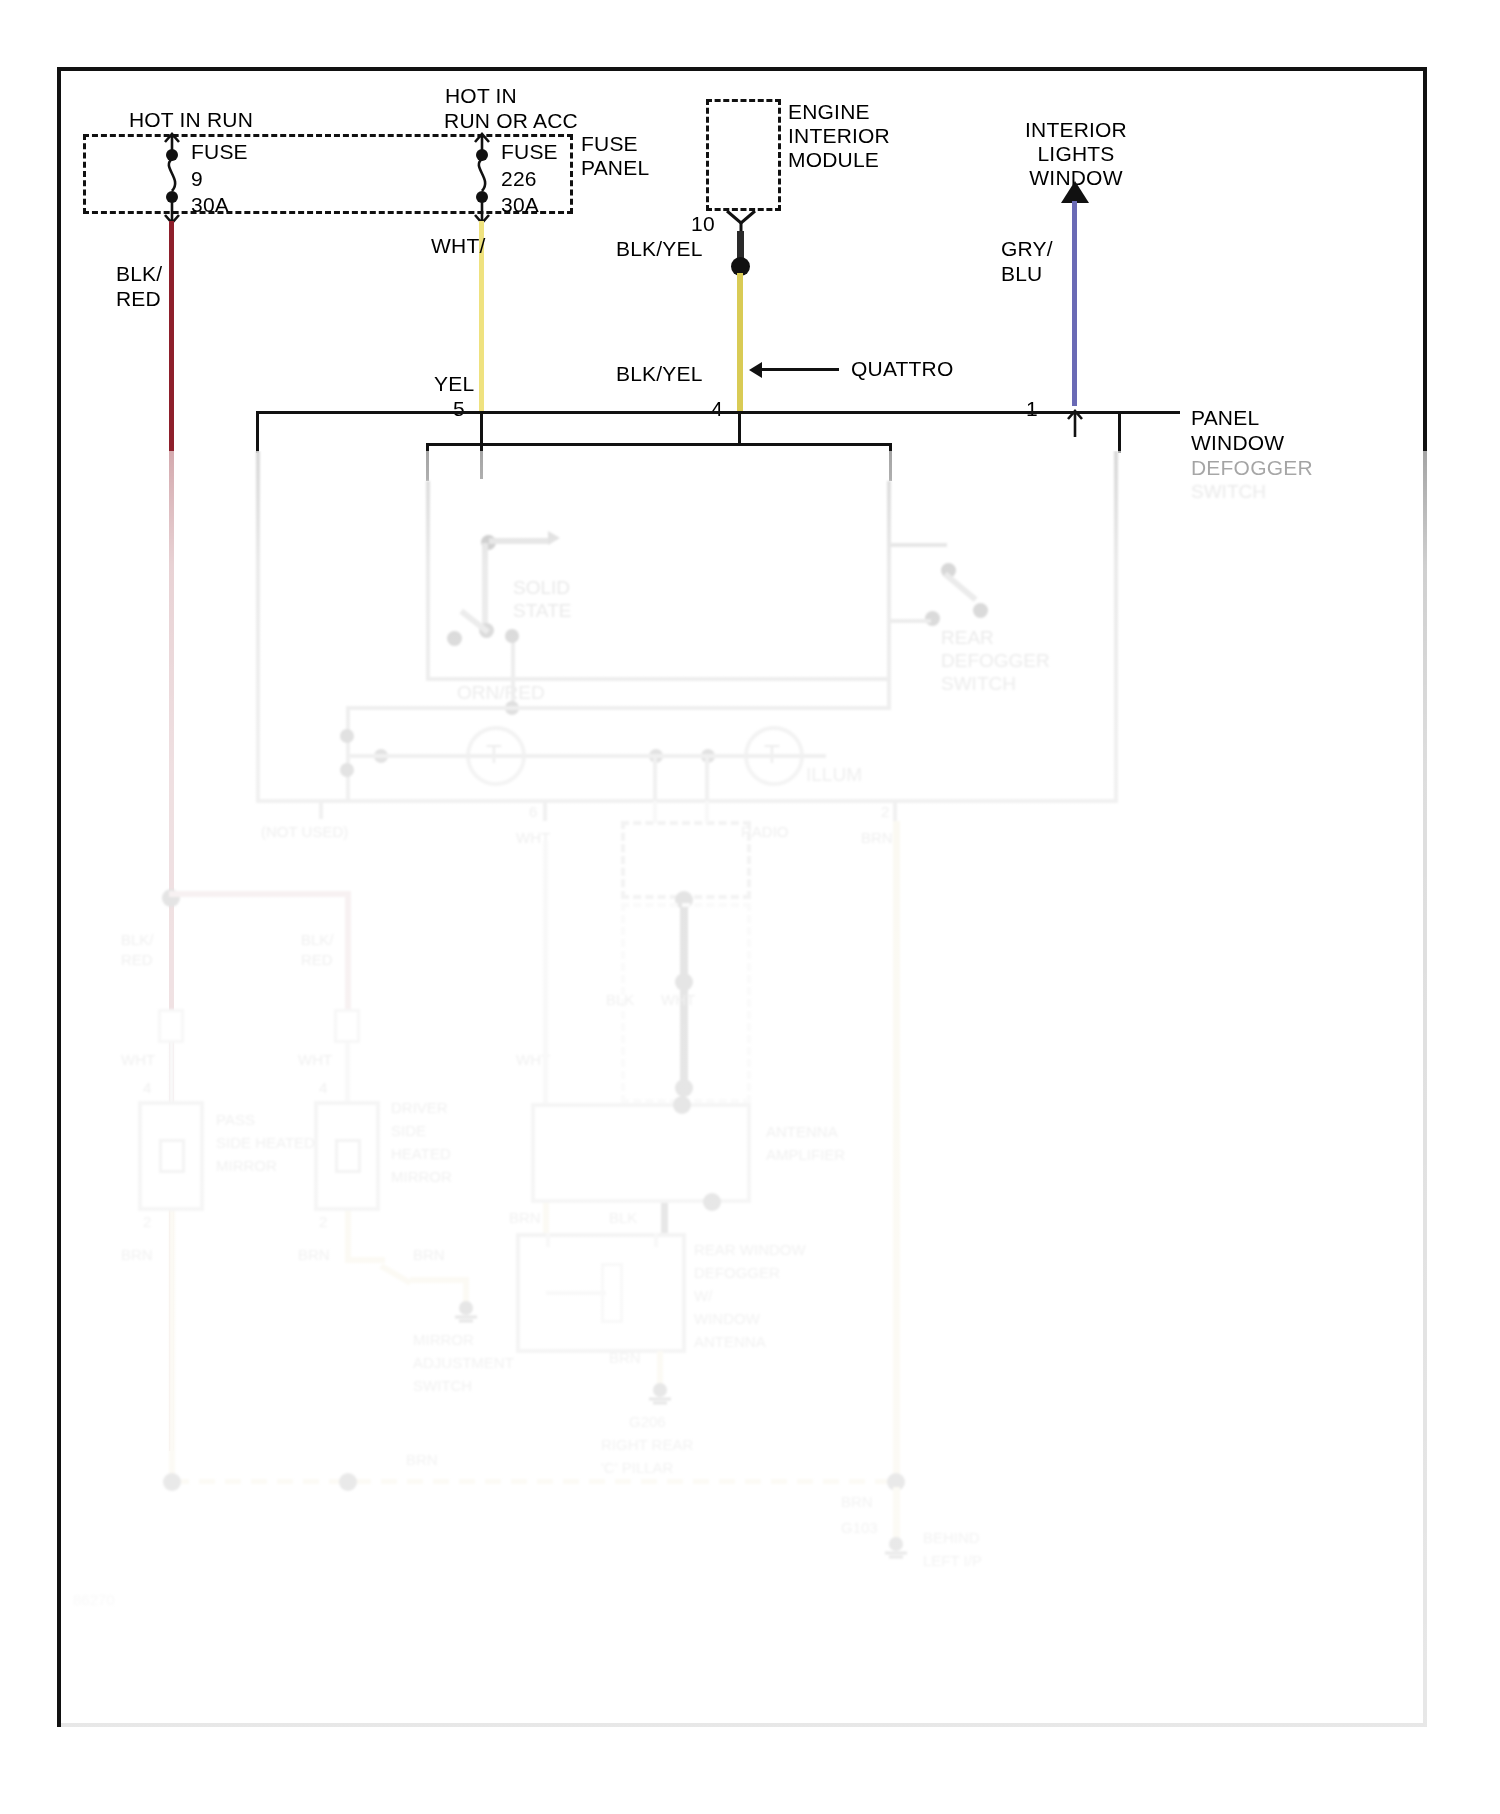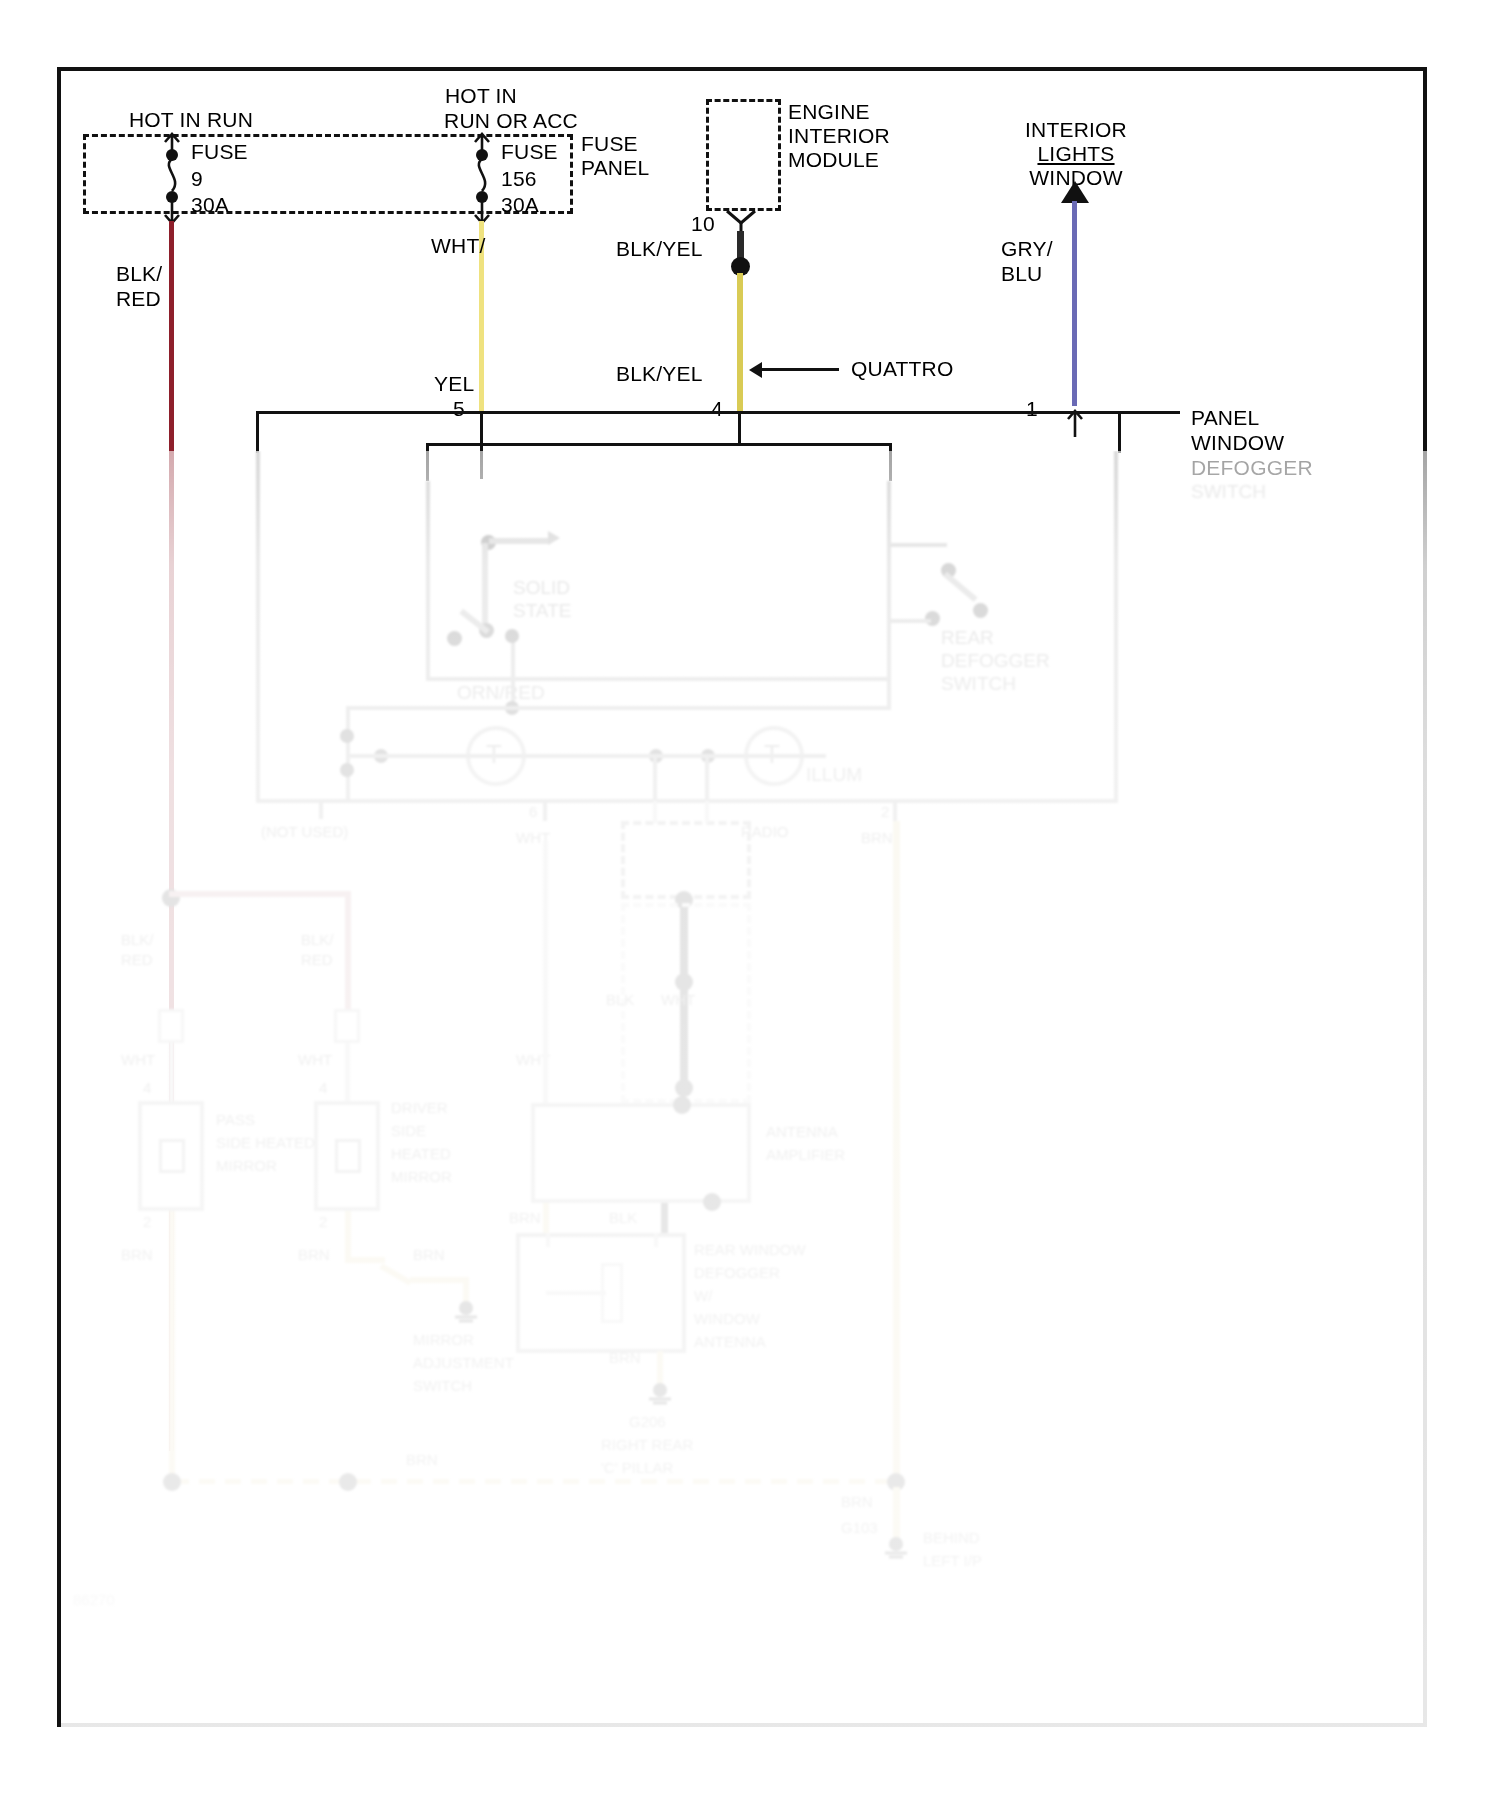--- a/index.html
+++ b/index.html
@@ -128,21 +128,21 @@
       <path d="M13 10 C2 18, 24 30, 13 42" stroke="#111" stroke-width="2.6" fill="none"></path>
       <circle cx="13" cy="48" r="6" fill="#111"></circle>
     </svg>
   </div>
   <div class="oarrow" style="left:410px;top:128px;">
     <svg width="22" height="26" viewBox="0 0 22 26">
           <path d="M11 0 L11 24 M4 16 L11 24 L18 16" stroke="#111" stroke-width="2.6" fill="none"></path>
         </svg>
   </div>
   <div class="lbl" style="left:440px;top:68px;">FUSE</div>
-  <div class="lbl" style="left:440px;top:95px;">156</div>
+  <div class="lbl" style="left:440px;top:95px;">226</div>
   <div class="lbl" style="left:440px;top:121px;">30A</div>
 
   <div class="vline w-blkred" style="left:108px;top:150px;width:5px;height:1230px;"></div>
   <div class="lbl" style="left:55px;top:190px;">BLK/</div>
   <div class="lbl" style="left:55px;top:215px;">RED</div>
 
   <div class="vline w-yel" style="left:418px;top:150px;width:5px;height:190px;"></div>
   <div class="lbl" style="left:370px;top:162px;">WHT/</div>
   <div class="lbl" style="left:373px;top:300px;">YEL</div>
   <div class="lbl" style="left:392px;top:325px;">5</div>
@@ -165,21 +165,21 @@
   <div class="vline w-blkyel" style="left:676px;top:202px;width:6px;height:138px;"></div>
   <div class="lbl" style="left:555px;top:165px;">BLK/YEL</div>
   <div class="lbl" style="left:555px;top:290px;">BLK/YEL</div>
   <div class="lbl" style="left:650px;top:325px;">4</div>
 
   <div class="arrow-left" style="left:688px;top:291px;"></div>
   <div class="hline" style="left:700px;top:297px;width:78px;"></div>
   <div class="lbl" style="left:790px;top:285px;">QUATTRO</div>
 
   <div class="lbl c" style="left:900px;top:46px;width:230px;">INTERIOR</div>
-  <div class="lbl c" style="left:900px;top:70px;width:230px;text-decoration:underline;">LIGHTS</div>
+  <div class="lbl c" style="left:900px;top:70px;width:230px;">LIGHTS</div>
   <div class="lbl c" style="left:900px;top:94px;width:230px;">WINDOW</div>
   <div class="arrow-solid" style="left:1000px;top:110px;"></div>
   <div class="vline w-gryblu" style="left:1011px;top:130px;width:5px;height:205px;"></div>
   <div class="lbl" style="left:940px;top:165px;">GRY/</div>
   <div class="lbl" style="left:940px;top:190px;text-align:center;">BLU</div>
   <div class="lbl" style="left:965px;top:325px;">1</div>
 
   <div class="hline" style="left:195px;top:340px;width:865px;"></div>
   <div class="vline" style="left:195px;top:340px;height:42px;"></div>
   <div class="vline" style="left:1057px;top:340px;height:42px;"></div>

